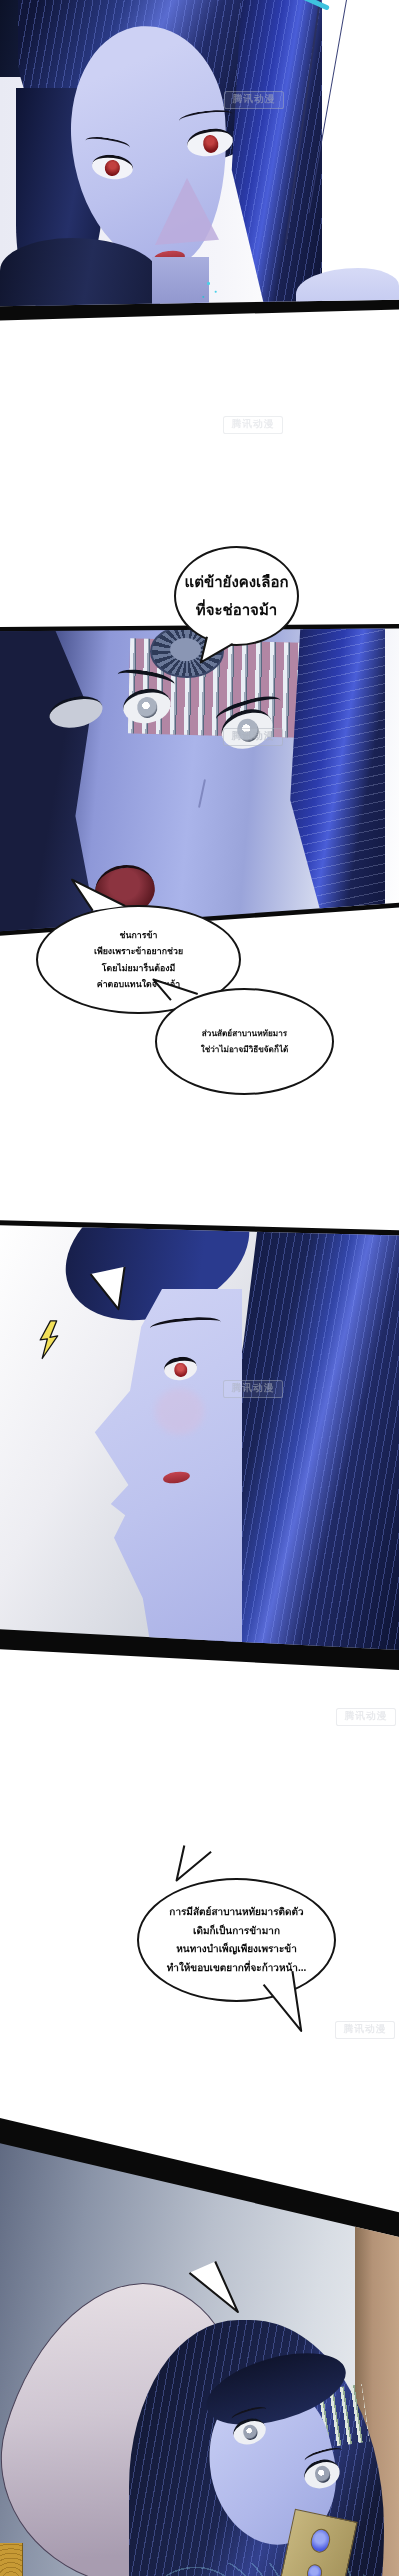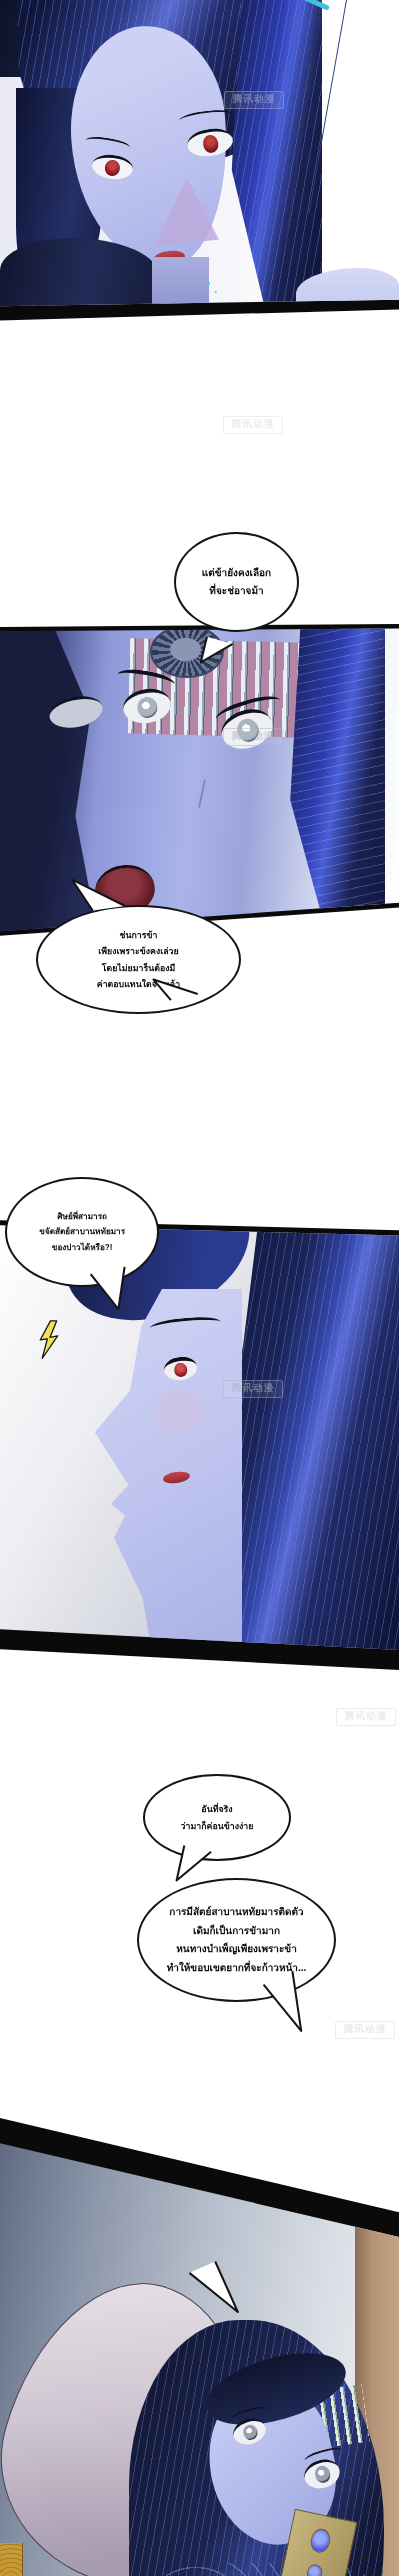--- a/index.html
+++ b/index.html
@@ -133,38 +133,33 @@
   <div class="wm" style="left:223px;top:1380px;">
       <span>腾讯动漫</span>
     </div>
   <div class="wm" style="left:336px;top:1708px;opacity:.5;">
       <span>腾讯动漫</span>
     </div>
   <div class="wm" style="left:335px;top:2021px;opacity:.5;">
       <span>腾讯动漫</span>
     </div>
 
-  <div class="bubble" style="left:174px;top:532px;width:121px;height:96px;font-size:10px;">
+  <div class="bubble" style="left:174px;top:546px;width:121px;height:96px;font-size:15px;">
     <div class="ln">แต่ข้ายังคงเลือก</div>
     <div class="ln">ที่จะช่อาจม้า</div>
   </div>
   <div class="bubble" style="left:36px;top:905px;width:201px;height:105px;font-size:8.8px;">
     <div class="ln">ช่นการข้า</div>
-    <div class="ln">เพียงเพราะข้งคงเล่วย</div>
+    <div class="ln">เพียงเพราะข้าอยากช่วย</div>
     <div class="ln">โดยไม่ยมาร็นต้องมี</div>
     <div class="ln">ค่าตอบแทนใดจากเจ้า</div>
   </div>
-  <div class="bubble" style="left:5.2px;top:1177px;width:150px;height:106px;font-size:8.2px;">
-    <div class="ln">ศิษย์พี่สามารถ</div>
-    <div class="ln">ขจัดสัตย์สาบานหทัยมาร</div>
-    <div class="ln">ของบ่าวได้หรือ?!</div>
-  </div>
-  <div class="bubble" style="left:143px;top:1774px;width:144px;height:83px;font-size:8.8px;">
-    <div class="ln">อันที่จริง</div>
-    <div class="ln">ว่ามาก็ค่อนข้างง่าย</div>
+  <div class="bubble" style="left:155px;top:988px;width:175px;height:103px;font-size:8.2px;">
+    <div class="ln">ส่วนสัตย์สาบานหทัยมาร</div>
+    <div class="ln">ใช่ว่าไม่อาจมีวิธีขจัดก็ได้</div>
   </div>
   <div class="bubble" style="left:137px;top:1878px;width:195px;height:120px;font-size:10px;">
     <div class="ln">การมีสัตย์สาบานหทัยมารติดตัว</div>
     <div class="ln">เดิมก็เป็นการขัามาก</div>
     <div class="ln">หนทางบำเพ็ญเพียงเพราะข้า</div>
     <div class="ln">ทำให้ขอบเขตยากที่จะก้าวหน้า...</div>
   </div>
 
   <svg class="tails" width="399" height="4018" viewBox="0 0 775 7799">
     <g fill="#ffffff" stroke="#141414" stroke-width="4" stroke-linejoin="round">

